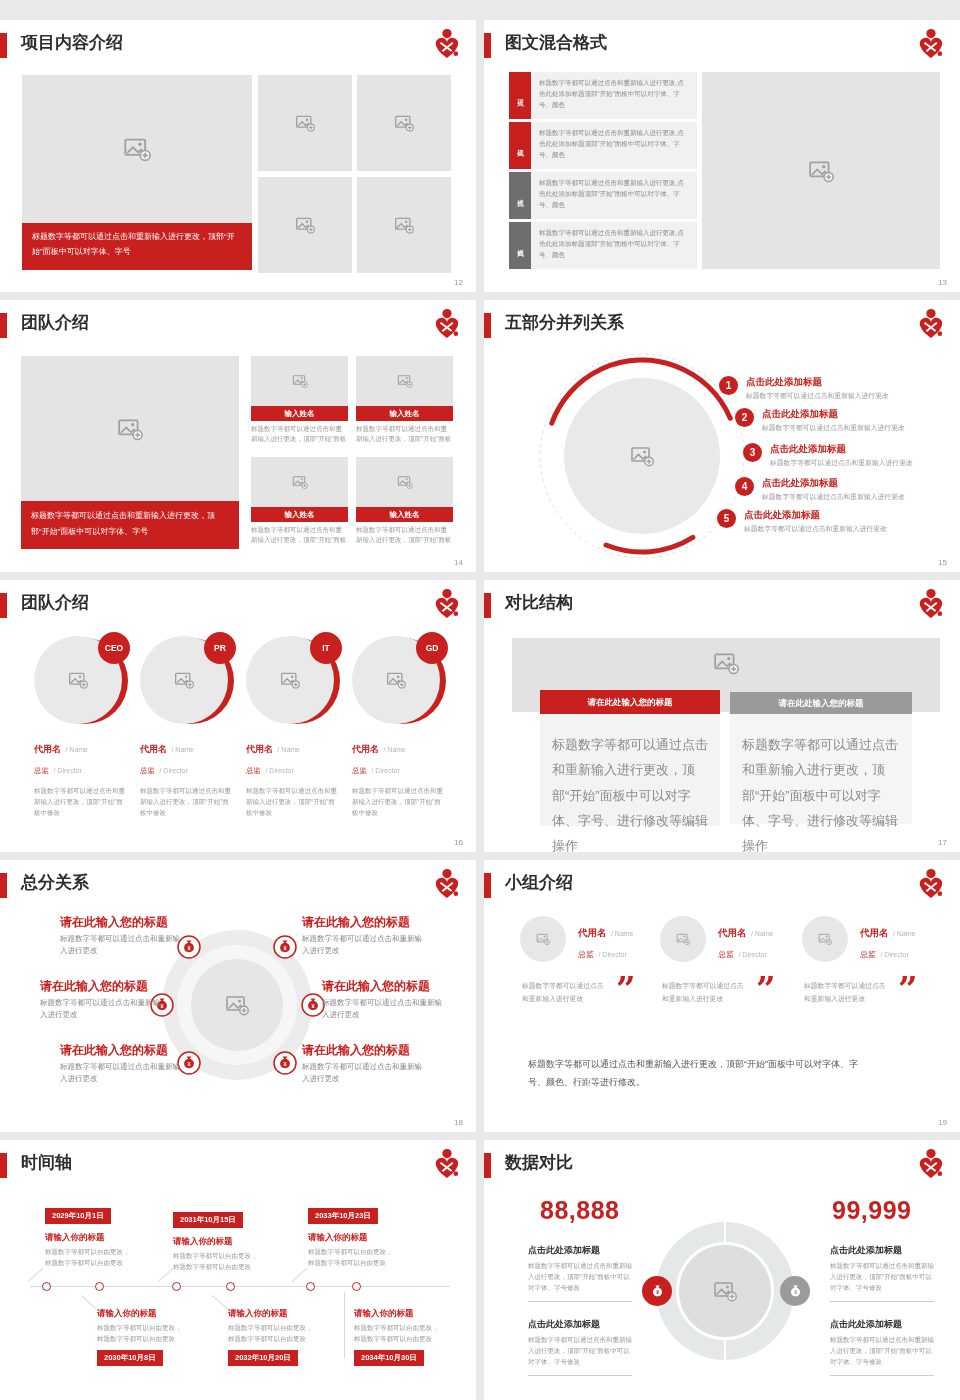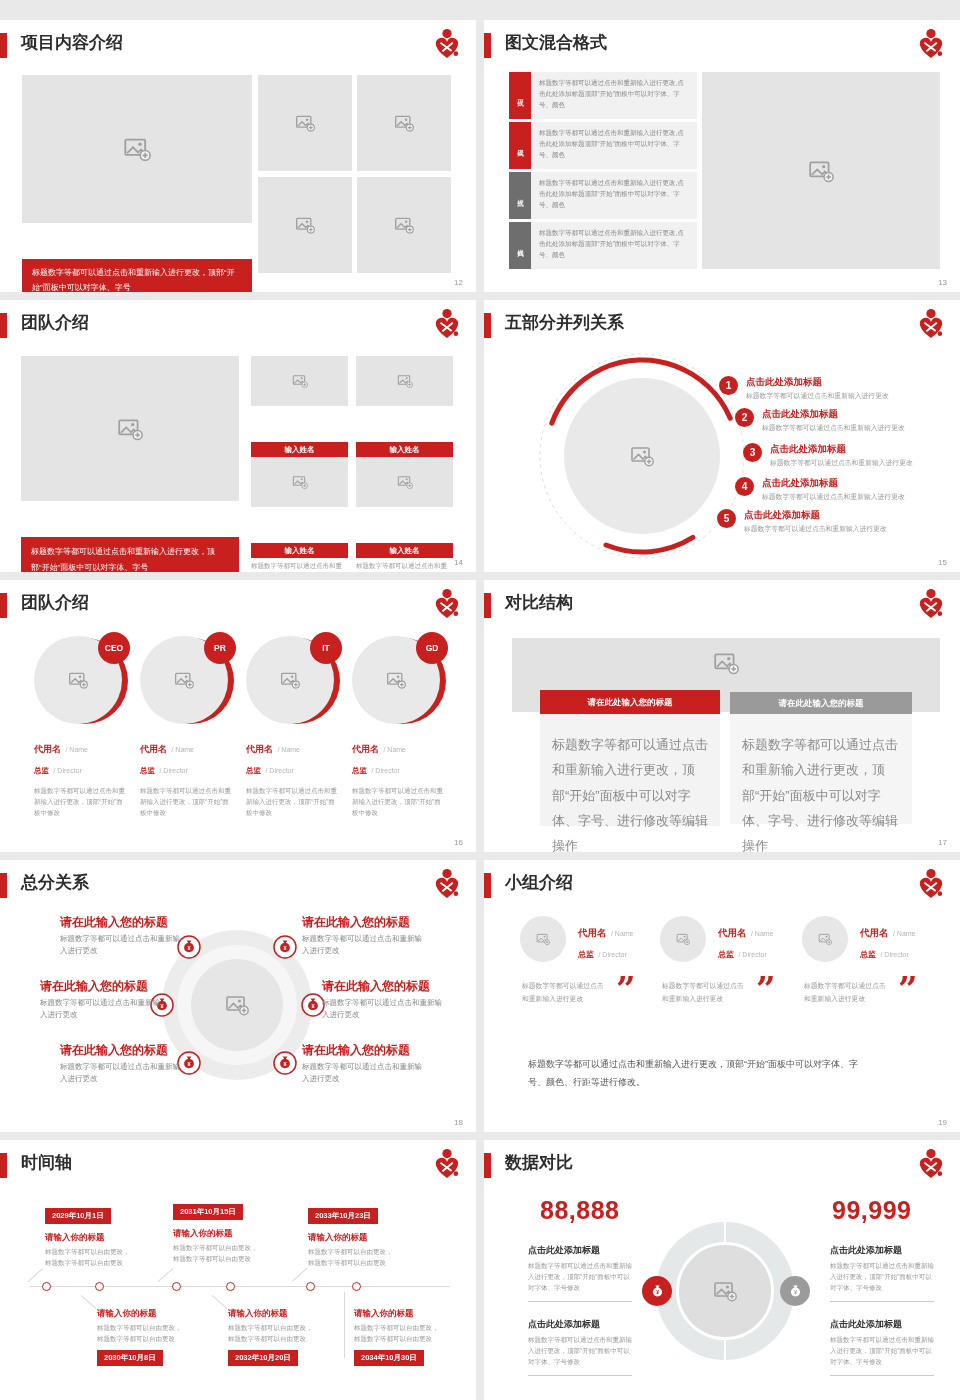--- a/index.html
+++ b/index.html
@@ -10,21 +10,21 @@
   .abs{position:absolute;}
   .head-bar{position:absolute;left:0;top:13px;width:7px;height:25px;background:var(--red);}
   .head-title{position:absolute;left:21px;top:11px;font-size:17px;font-weight:bold;color:#2d2d2d;}
   .logo{position:absolute;right:12px;top:7px;width:34px;height:34px;}
   .logo svg{width:100%;height:100%;display:block;}
   .pageno{position:absolute;right:13px;bottom:5px;font-size:8px;color:#999;}
   .ph{background:#e4e4e4;display:flex;align-items:center;justify-content:center;}
   .phc{background:#e7e7e7;border-radius:50%;display:flex;align-items:center;justify-content:center;}
   .phi{display:block;}
   .phi svg{width:100%;height:100%;display:block;}
-  .redbox{background:var(--red);color:#fff;box-sizing:border-box;margin-top:36px;}
+  .redbox{background:var(--red);color:#fff;box-sizing:border-box;}
   
   .vtab{position:absolute;width:22px;height:47px;color:#fff;display:flex;align-items:center;justify-content:center;}
   .vtab span{writing-mode:vertical-rl;text-orientation:upright;font-size:6.5px;letter-spacing:1px;}
   .s13box{position:absolute;width:166px;height:47px;background:#f1f1f1;box-sizing:border-box;padding:5px 8px;font-size:6.5px;line-height:1.7;color:#8a8a8a;}
   
   .card14{position:absolute;width:97px;}
   .card14 .bar{height:15px;line-height:15px;text-align:center;font-size:7.5px;font-weight:bold;}
   .card14 .bd{margin-top:3px;font-size:6.5px;line-height:1.6;color:#999;}
   
   .s15item{position:absolute;display:flex;}
@@ -33,21 +33,21 @@
   .s15tt{font-size:9.5px;font-weight:bold;color:var(--red);white-space:nowrap;}
   .s15bd{font-size:6.8px;color:#999;margin-top:2px;white-space:nowrap;}
   
   .col16{position:absolute;width:100px;top:56px;}
   .avatar{position:relative;width:88px;height:88px;}
   .avatar .back{position:absolute;left:8px;top:2px;width:86px;height:86px;border-radius:50%;background:var(--red);}
   .avatar .front{position:absolute;left:0;top:0;width:88px;height:88px;border-radius:50%;background:#e9e9e9;display:flex;align-items:center;justify-content:center;}
   .badge{position:absolute;right:-8px;top:-4px;width:32px;height:32px;border-radius:50%;background:var(--red);color:#fff;font-size:8.5px;font-weight:bold;display:flex;align-items:center;justify-content:center;}
   .nm{font-size:9px;font-weight:bold;color:var(--red);}
   .nm-sfx{font-size:7px;color:#b5b5b5;font-weight:normal;}
-  .rl{font-size:7.5px;font-weight:bold;color:var(--red);}
+  .rl{font-size:7.5px;font-weight:normal;color:var(--red);}
   .body16{margin-top:8px;font-size:6.5px;line-height:1.7;color:#999;width:94px;}
   
   .hdr17{position:absolute;box-sizing:border-box;text-align:center;font-weight:bold;color:#fff;}
   .bd17{position:absolute;box-sizing:border-box;font-size:13px;line-height:1.95;color:#8a8a8a;}
   
   .ring{position:absolute;border-radius:50%;}
   .bag{position:absolute;width:24px;height:24px;}
   .bag svg{width:100%;height:100%;display:block;}
   .s18blk{position:absolute;width:126px;}
   .s18tt{font-size:12px;font-weight:bold;color:var(--red);margin-bottom:2px;}
@@ -712,21 +712,21 @@
     <div class="tl-line" style="left:165px;top:125px;width:1px;height:20px;transform:rotate(48deg)"></div>
     <div class="tl-line" style="left:299px;top:125px;width:1px;height:20px;transform:rotate(48deg)"></div>
     <div class="tl-line" style="left:88px;top:152px;width:1px;height:20px;transform:rotate(-48deg)"></div>
     <div class="tl-line" style="left:219px;top:152px;width:1px;height:20px;transform:rotate(-48deg)"></div>
     <div class="tl-line" style="left:344px;top:152px;width:1px;height:66px"></div>
     <div class="abs" style="left:45px;top:64px;width:92px">
       <div class="datebox">2029年10月1日</div>
       <div class="tl-t" style="margin-top:8px">请输入你的标题</div>
       <div class="tl-l" style="margin-top:3px"><span>标题数字等都可以自由更改，</span><br><span>标题数字等都可以自由更改</span></div>
     </div>
-    <div class="abs" style="left:173px;top:60px;width:92px">
+    <div class="abs" style="left:173px;top:68px;width:92px">
       <div class="datebox">2031年10月15日</div>
       <div class="tl-t" style="margin-top:8px">请输入你的标题</div>
       <div class="tl-l" style="margin-top:3px"><span>标题数字等都可以自由更改，</span><br><span>标题数字等都可以自由更改</span></div>
     </div>
     <div class="abs" style="left:308px;top:64px;width:92px">
       <div class="datebox">2033年10月23日</div>
       <div class="tl-t" style="margin-top:8px">请输入你的标题</div>
       <div class="tl-l" style="margin-top:3px"><span>标题数字等都可以自由更改，</span><br><span>标题数字等都可以自由更改</span></div>
     </div>
     <div class="abs" style="left:97px;top:168px;width:92px">

